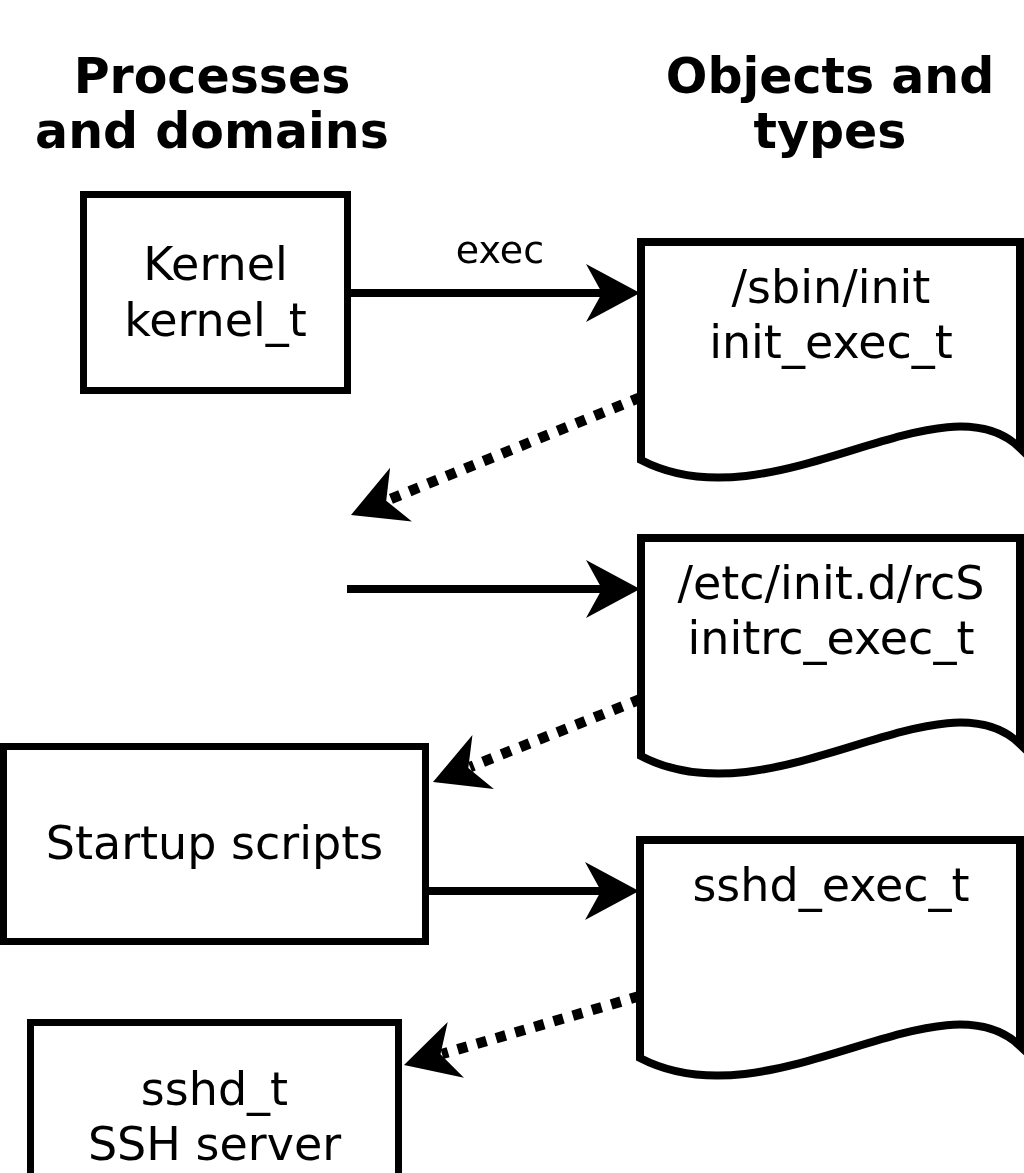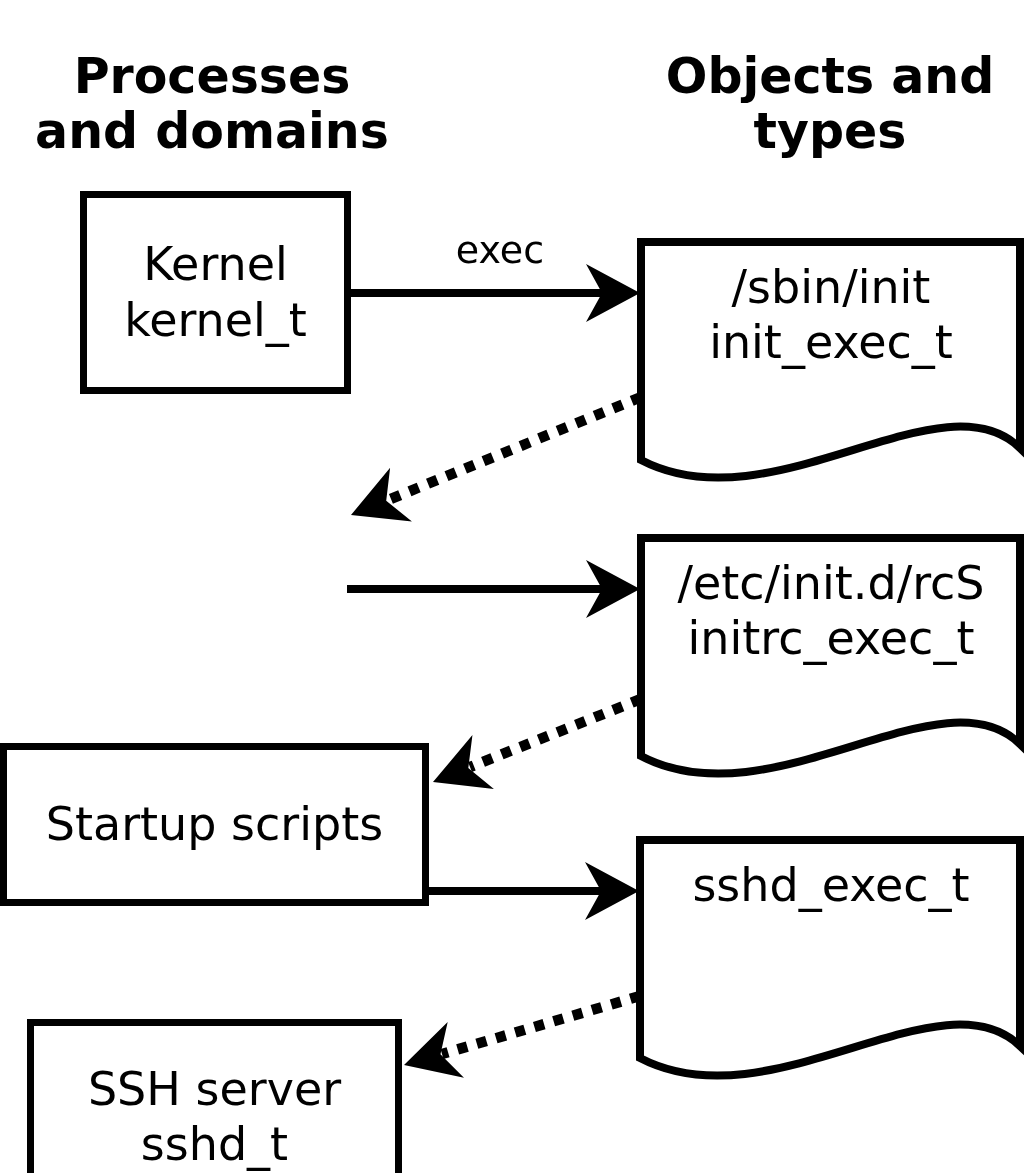--- a/index.html
+++ b/index.html
@@ -84,27 +84,27 @@
       <polygon class="arrow-head" points="0,0 -54,-29 -38,0 -54,29" transform="translate(404,1017) rotate(163.7)"></polygon>
     </g>
   </svg>
 
   <div class="pbox" style="left:80px;top:143px;width:271px;height:203px">
     <span>Kernel</span>
     <span>kernel_t</span>
   </div>
 
 
-  <div class="pbox" style="left:0px;top:695px;width:429px;height:163px">
+  <div class="pbox" style="left:0px;top:695px;width:429px;height:202px">
     <span>Startup scripts</span>
   </div>
 
   <div class="pbox" style="left:27px;top:971px;width:375px;height:196px">
+    <span>sshd_t</span>
     <span>SSH server</span>
-    <span>sshd_t</span>
   </div>
 
   <div class="doc-label" style="left:645px;top:212px">
     <div>/sbin/init</div>
     <div>init_exec_t</div>
   </div>
 
   <div class="doc-label" style="left:645px;top:508px">
     <div>/etc/init.d/rcS</div>
     <div>initrc_exec_t</div>

